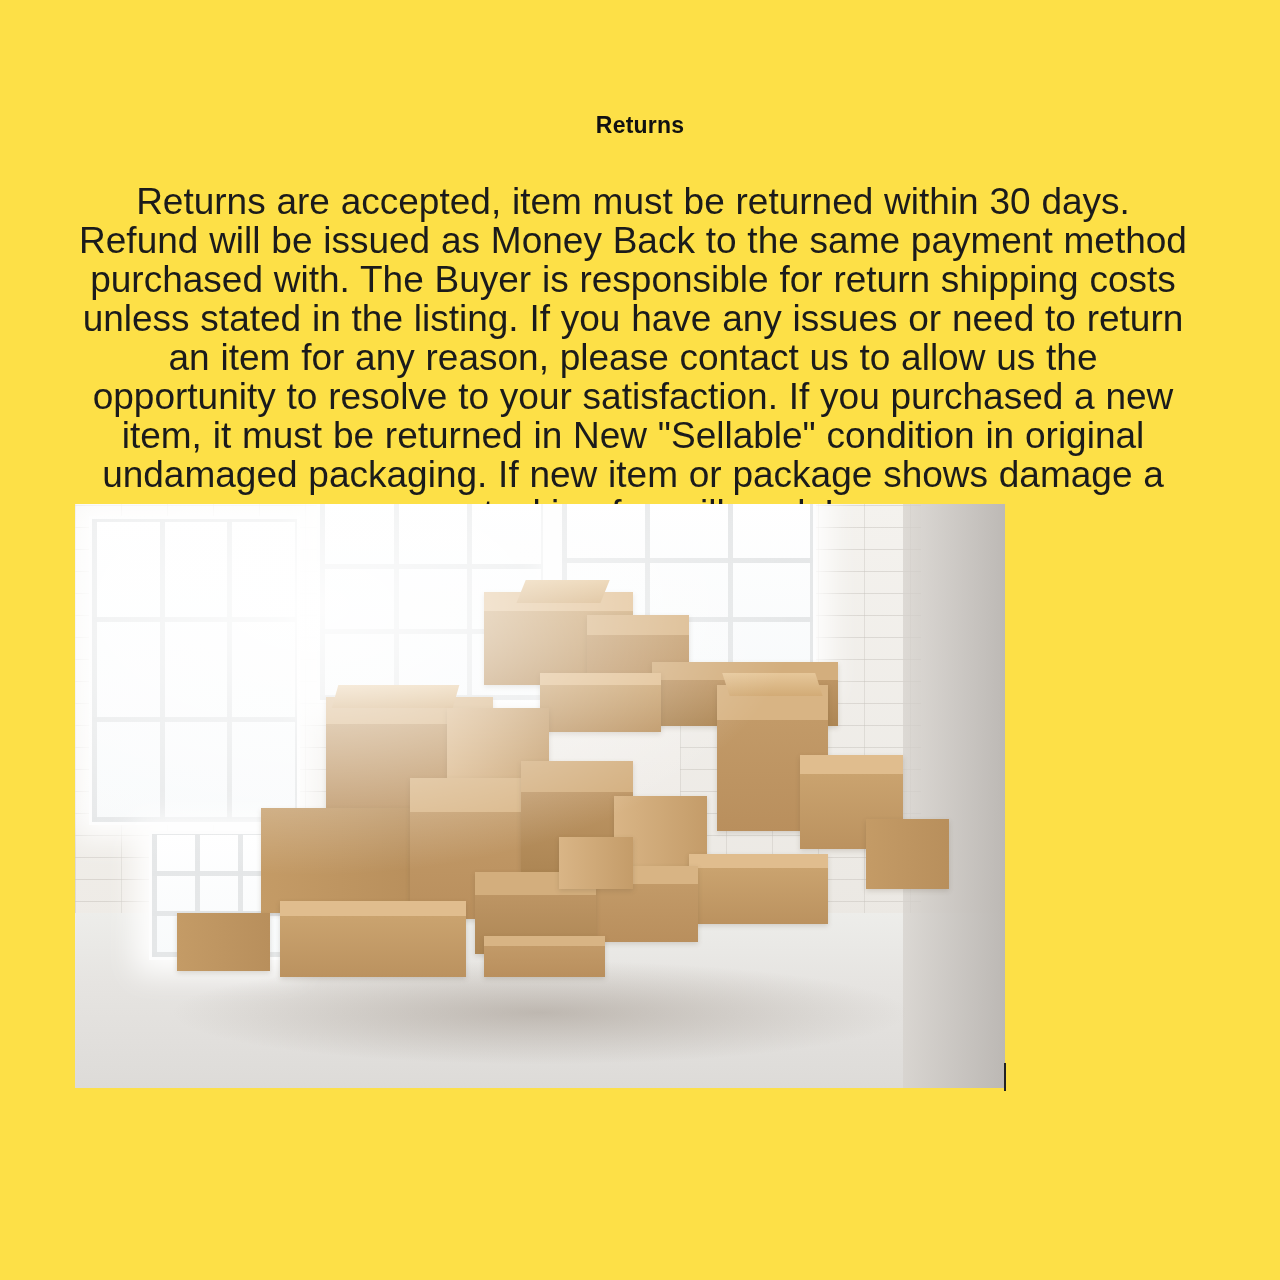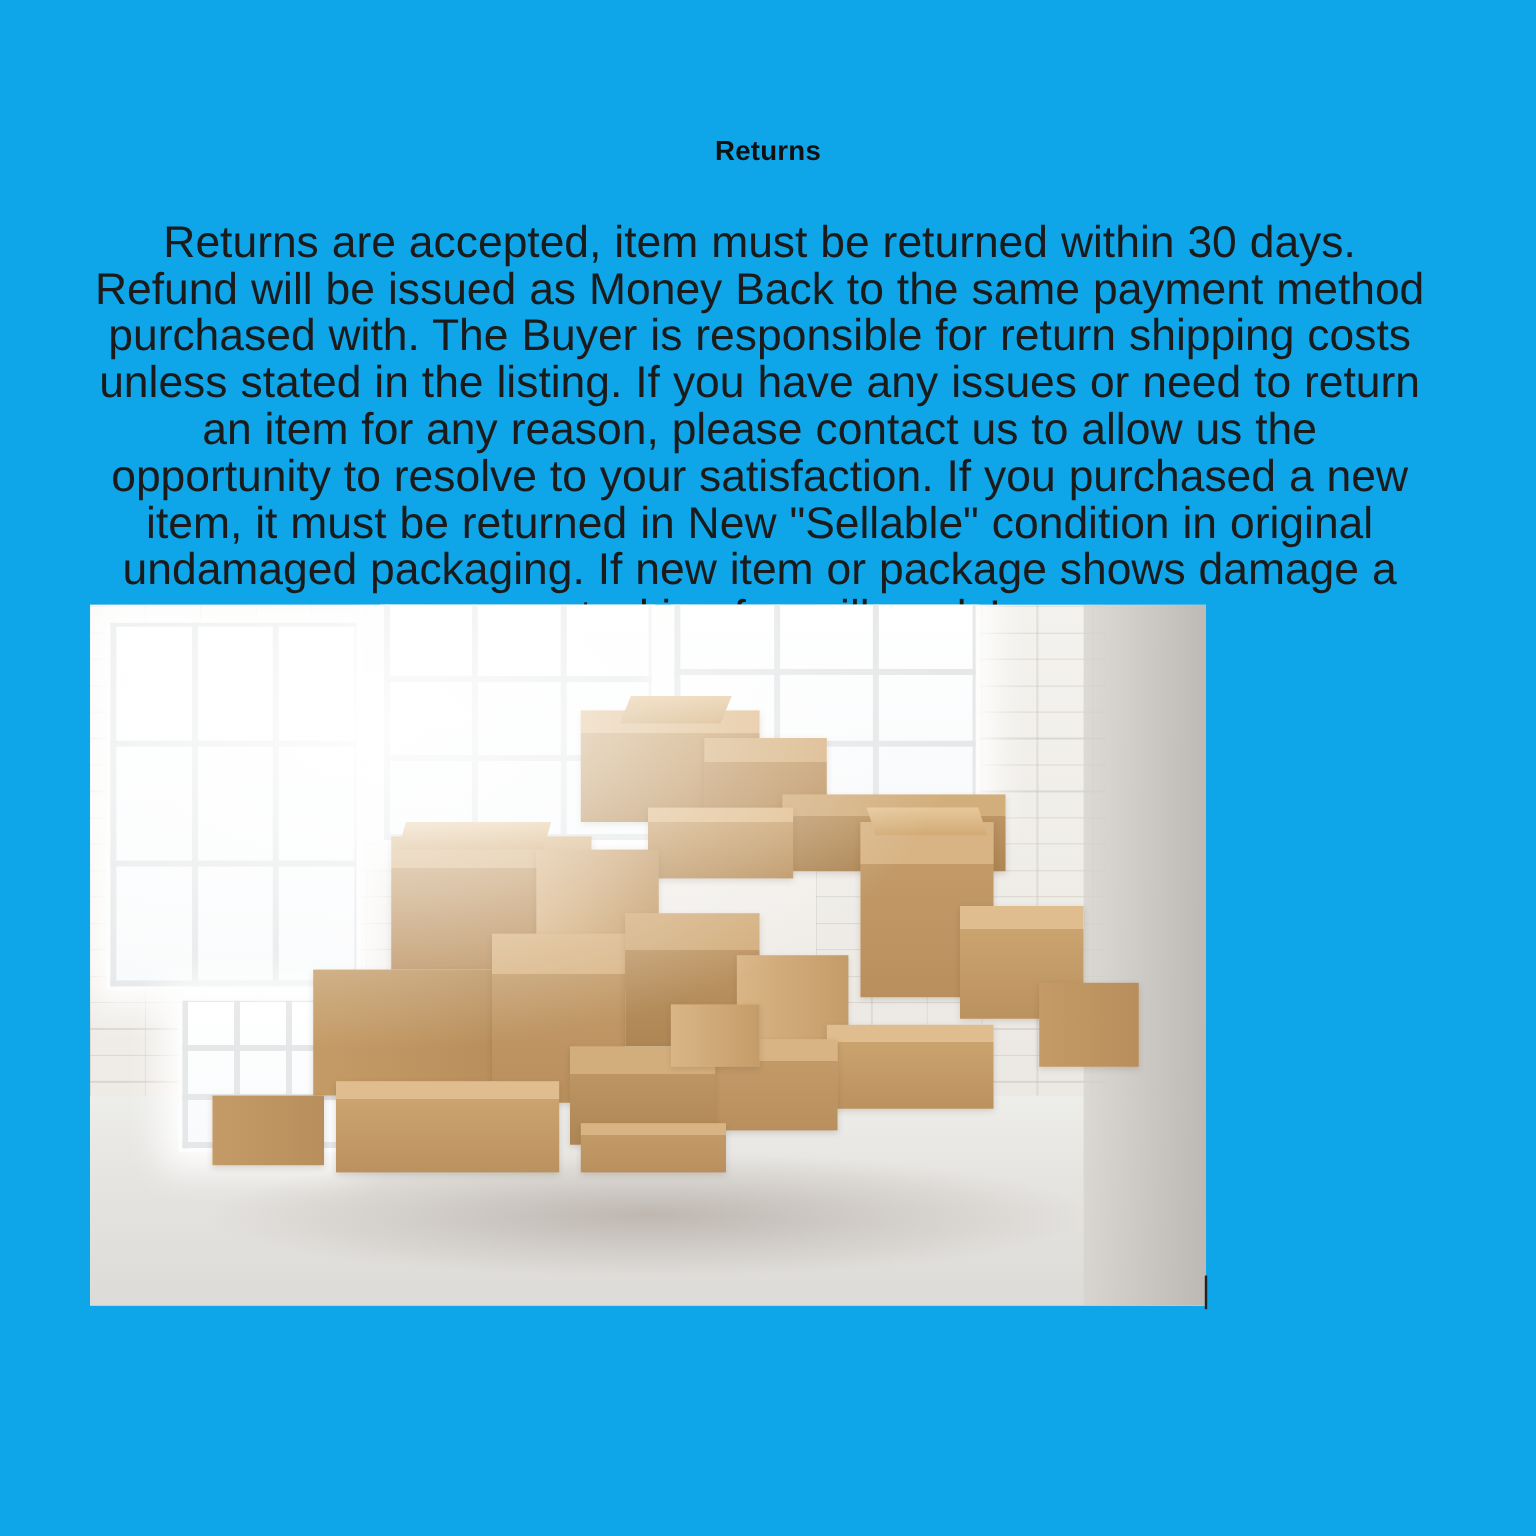--- a/index.html
+++ b/index.html
@@ -11,21 +11,21 @@
     width: 1280px;
     height: 1280px;
     font-family: "Liberation Sans", sans-serif;
     color: #000000;
     overflow: hidden;
   }
   .page {
     position: relative;
     width: 1280px;
     height: 1280px;
-    background: #0ea5e9;
+    background: #fde047;
   }
   .doc-title {
     position: absolute;
     top: 112px;
     left: 0;
     width: 1280px;
     text-align: center;
     font-size: 23px;
     font-weight: bold;
     letter-spacing: 0.2px;

